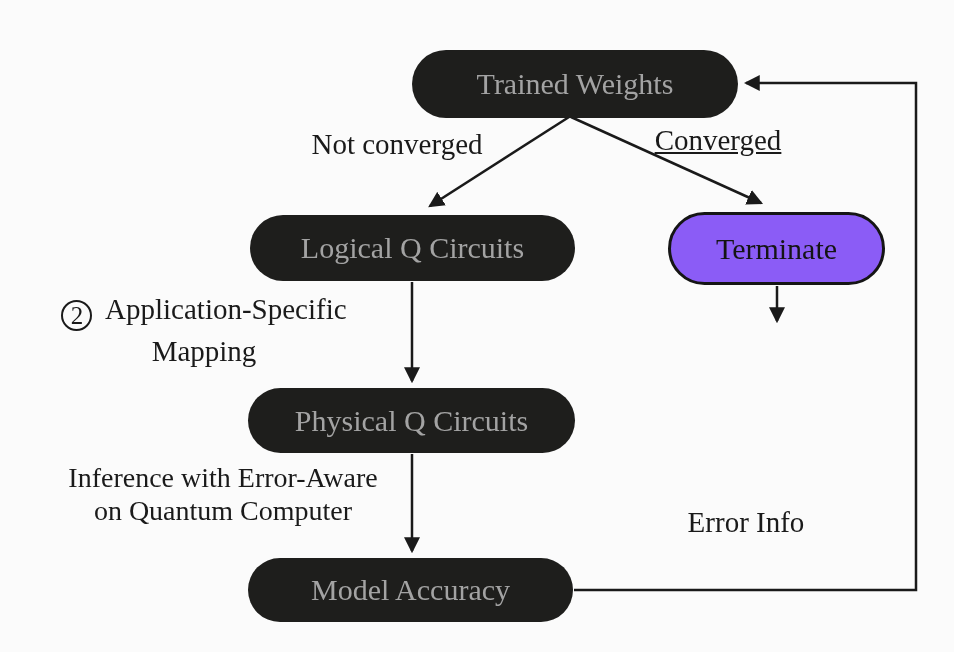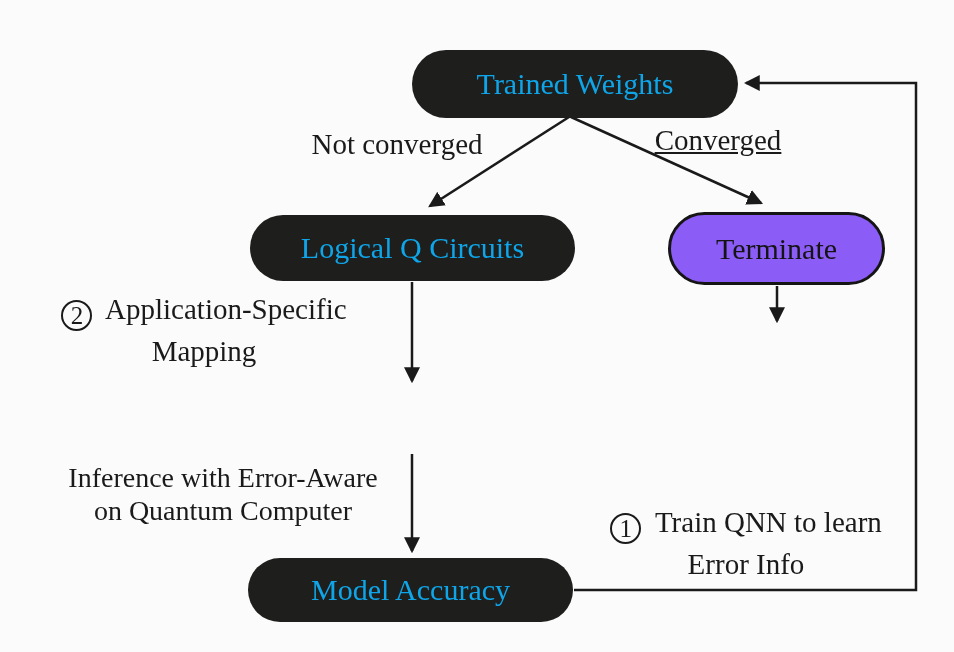--- a/index.html
+++ b/index.html
@@ -26,21 +26,21 @@
     position: absolute;
     display: flex;
     align-items: center;
     justify-content: center;
     box-sizing: border-box;
     text-align: center;
     white-space: nowrap;
   }
   .node.dark {
     background: #1e1e1c;
-    color: #0ea5e9;
+    color: #a3a3a3;
     border-radius: 34px;
     font-size: 30px;
   }
   .node.light {
     background: #8b5cf6;
     color: #141414;
     border: 3px solid #151515;
     border-radius: 37px;
     font-size: 30px;
   }
@@ -126,31 +126,30 @@
 
 
   <div class="annotation" style="left:24px; top:289px; width:360px;">
     <span class="num-row">
       <span class="circ-num">2</span>
       <span>Application-Specific</span>
     </span>
     <span class="ann-line">Mapping</span>
   </div>
 
+  <div class="node dark" style="left:248px; top:388px; width:327px; height:65px;">
+    <span>Physical Q Circuits</span>
+  </div>
 
   <div class="annotation small" style="left:28px; top:461px; width:390px;">
     <span class="ann-line">Inference with Error-Aware</span>
     <span class="ann-line">on Quantum Computer</span>
   </div>
 
   <div class="node dark" style="left:248px; top:558px; width:325px; height:64px;">
     <span>Model Accuracy</span>
   </div>
 
   <div class="annotation" style="left:578px; top:502px; width:336px; line-height:40px;">
-    <span class="num-row">
-      <span class="circ-num">1</span>
-      <span>Train QNN to learn</span>
-    </span>
     <span class="ann-line">Error Info</span>
   </div>
 
 </div>
 
 </body></html>

